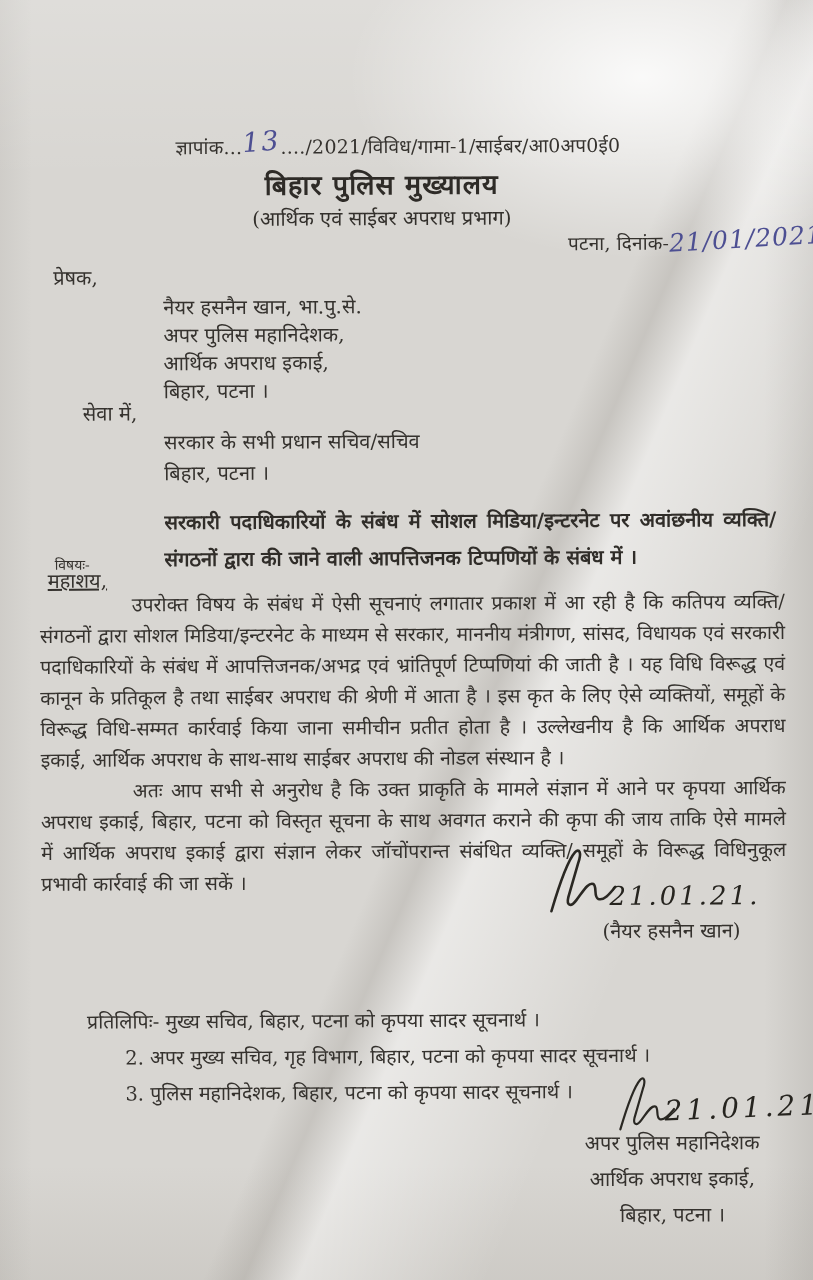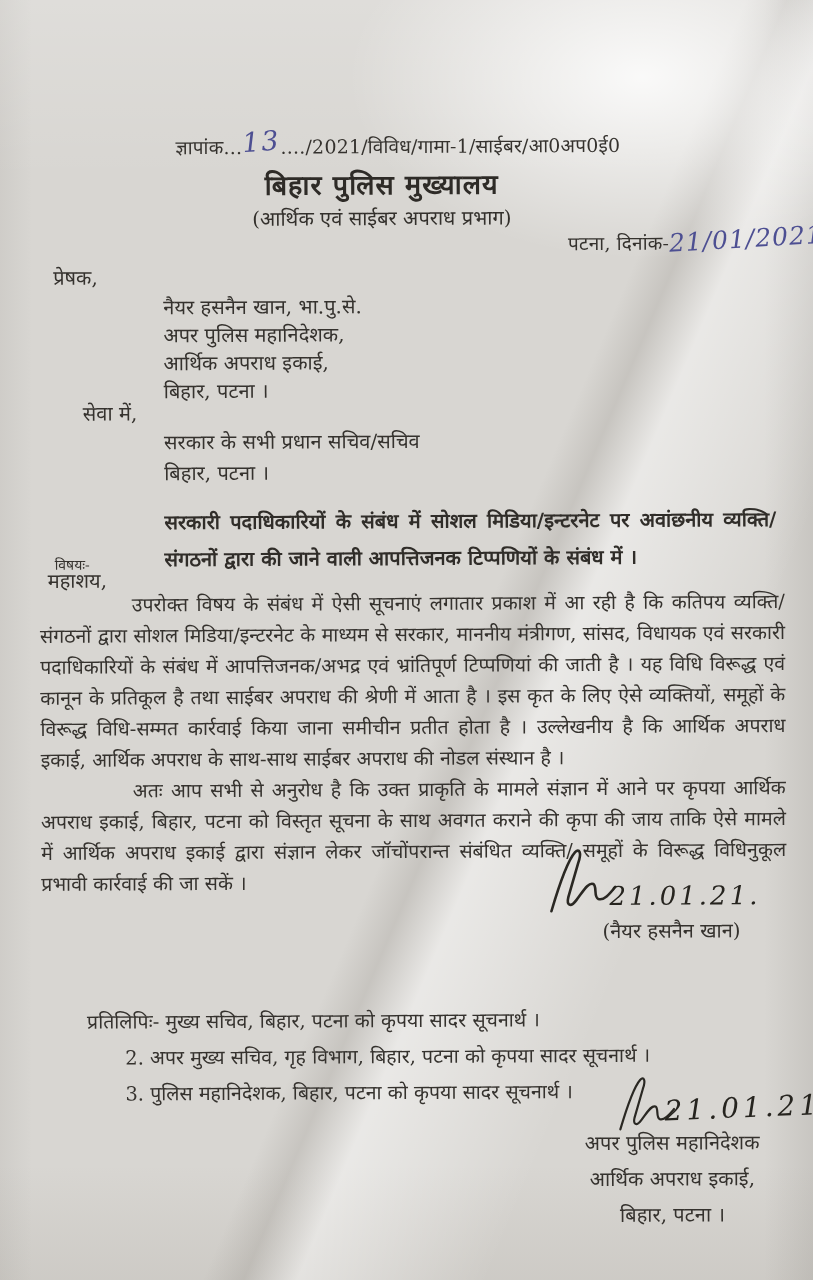--- a/index.html
+++ b/index.html
@@ -38,21 +38,21 @@
   .hand-dark{
     color:#26241f;font-size:26px;font-style:italic;letter-spacing:3px;white-space:nowrap;
   }
   .block-label{font-size:20px;}
   .sender-label{left:55px;top:262px;}
   .sender-block{left:165px;top:292px;font-size:20px;line-height:28px;}
   .recipient-label{left:48px;top:398px;margin-left:36px;}
   .recipient-block{left:165px;top:426px;font-size:20px;line-height:31px;}
   .subject-label{left:55px;top:507px;font-size:14px;margin-top:46px;}
   .subject-text{left:165px;top:503px;width:612px;font-size:20px;font-weight:bold;line-height:37px;text-align:justify;color:#302d29;}
-  .salutation{left:48px;top:565px;font-size:20px;}
+  .salutation{left:48px;top:565px;font-size:20px;text-decoration:underline;}
   .body-text{left:40px;top:588px;width:745px;font-size:19.5px;line-height:31px;text-align:justify;}
   .body-text p{margin:0;text-indent:92px;}
   .sig{stroke:#2a2823;fill:none;stroke-width:2.6;stroke-linecap:round;stroke-linejoin:round;}
   .sig1-wrap{left:536px;top:848px;width:88px;height:72px;}
   .sig1-date{left:608px;top:882px;text-align:center;}
   .sig1-name{left:565px;top:918px;width:210px;text-align:center;font-size:20px;white-space:nowrap;}
   .copies{left:85px;top:1003px;font-size:19.5px;line-height:36px;}
   .copies .c-first{white-space:nowrap;}
   .copies .c-item{white-space:nowrap;padding-left:38px;}
   .sig2-wrap{left:606px;top:1076px;width:74px;height:62px;}

